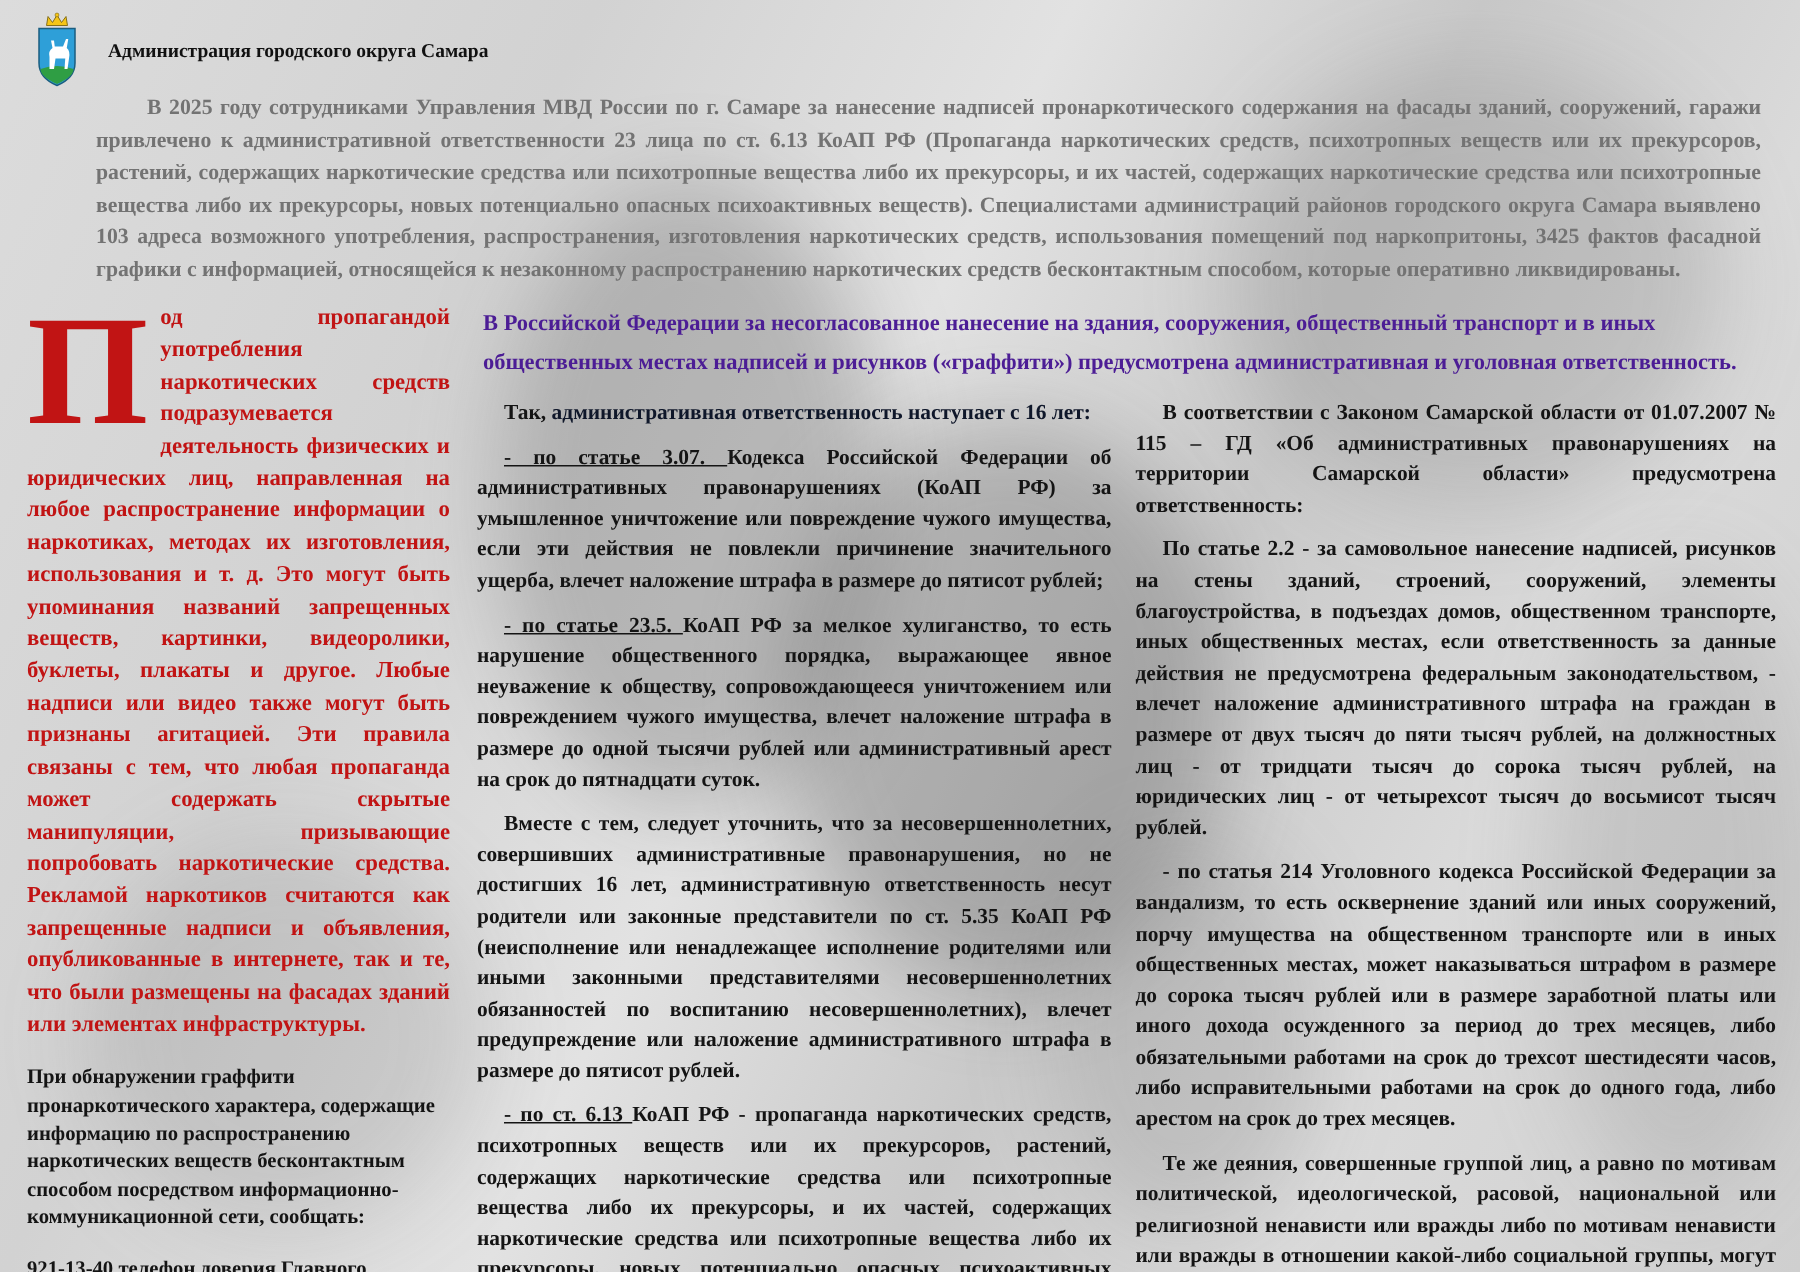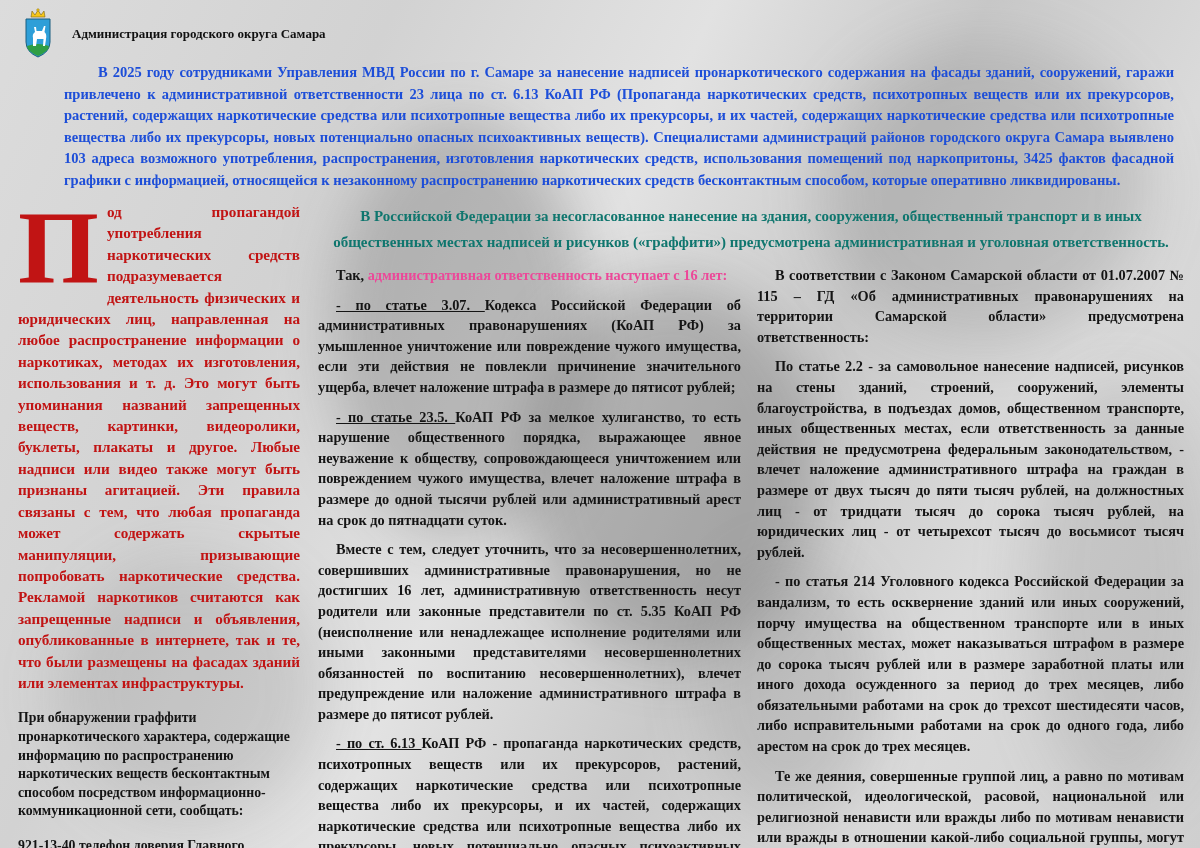--- a/index.html
+++ b/index.html
@@ -21,45 +21,45 @@
 
   
   .hdr{display:flex;align-items:center;gap:14px;height:52px;}
   .emblem{width:40px;height:52px;flex:0 0 auto;}
   .org{font-weight:bold;font-size:13px;color:#111;}
 
   
   .intro{
     margin:2px 10px 0 46px;
     font-weight:bold;font-size:14.5px;line-height:21.5px;
-    text-align:justify;color:#1d4ed8;text-indent:34px;
+    text-align:justify;color:#737373;text-indent:34px;
   }
 
   
   .content{display:flex;gap:18px;margin-top:10px;}
   .col-left{width:282px;flex:0 0 auto;}
   .main-right{flex:1;min-width:0;}
 
   .banner{
-    color:#0f766e;font-weight:bold;font-size:15px;line-height:26px;
-    text-align:center;margin:2px 4px 10px 4px;
+    color:#4c1d95;font-weight:bold;font-size:15px;line-height:26px;
+    text-align:left;margin:2px 4px 10px 4px;
   }
 
   .two-cols{display:flex;gap:16px;}
   .col-mid{width:423px;flex:0 0 auto;}
   .col-rt{flex:1;min-width:0;}
 
   p{margin:0 0 9px 0;}
   .body-txt{
     font-weight:bold;font-size:14.3px;line-height:20.6px;
     text-align:justify;color:#141414;
   }
   .body-txt p{text-indent:18px;}
   .u{text-decoration:underline;}
-  .red{color:#ec4899;}
+  .red{color:#0f172a;}
 
   
   .lead{
     color:#c11414;font-weight:bold;font-size:15.2px;line-height:21.4px;
     text-align:justify;
   }
   .dropcap{
     float:left;color:#c11414;font-weight:bold;
     font-size:104px;line-height:86px;padding:4px 8px 0 0;
   }

